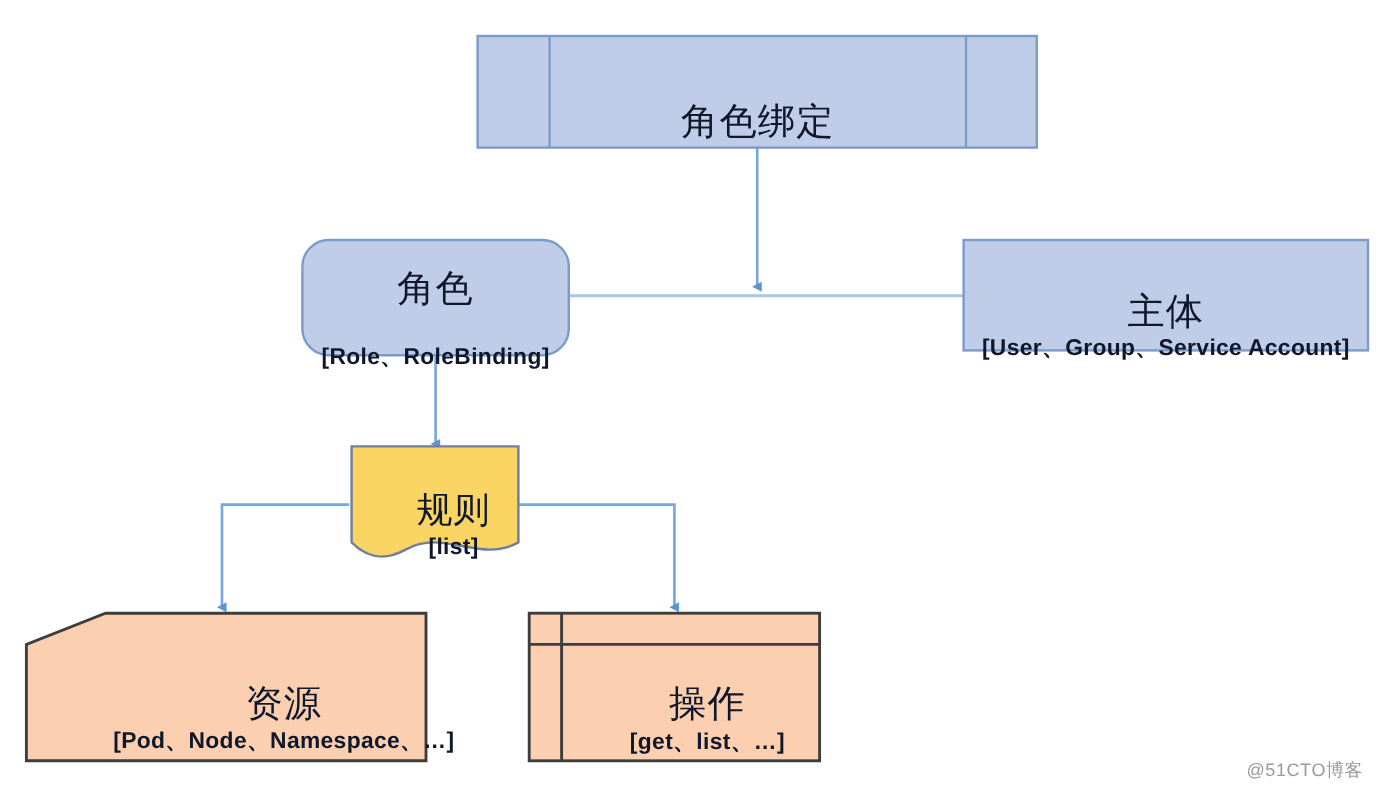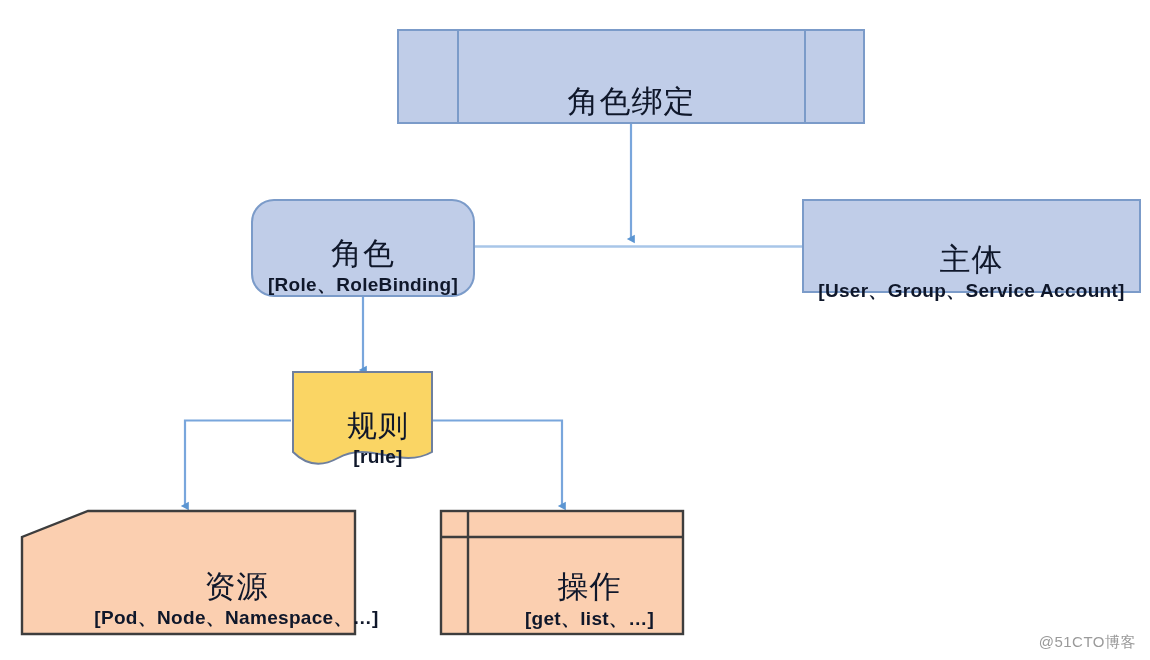--- a/index.html
+++ b/index.html
@@ -49,21 +49,21 @@
     font-weight: 700;
     letter-spacing: 0.3px;
     white-space: nowrap;
     margin-top: 3px;
   }
   .node-sub.underlined {
     text-underline-offset: 3px;
   }
   
   #text-rolebinding { left: 458px; top: 30px;  width: 347px; height: 96px; }
-  #text-role        { left: 252px; top: 200px; width: 222px; height: 84px; }
+  #text-role        { left: 252px; top: 200px; width: 222px; height: 84px; justify-content: space-between; }
   #text-subject     { left: 803px; top: 200px; width: 337px; height: 96px; text-align: center; }
   #text-rule        { left: 305px; top: 375px; width: 146px; height: 78px; }
   #text-resource    { left: 22px;  top: 515px; width: 333px; height: 120px; padding-left: 48px; }
   #text-operation   { left: 468px; top: 518px; width: 243px; height: 115px; }
 
   #text-rule .node-title { font-size: 30px; }
   #text-rule .node-sub   { font-size: 19px; }
 
   
   #watermark {
@@ -148,21 +148,21 @@
     <span class="node-sub">[Role、RoleBinding]</span>
   </div>
 
   <div class="node-text" id="text-subject">
     <span class="node-title">主体</span>
     <span class="node-sub underlined">[User、Group、Service Account]</span>
   </div>
 
   <div class="node-text" id="text-rule">
     <span class="node-title">规则</span>
-    <span class="node-sub">[rule]</span>
+    <span class="node-sub">[list]</span>
   </div>
 
   <div class="node-text" id="text-resource">
     <span class="node-title">资源</span>
     <span class="node-sub">[Pod、Node、Namespace、…]</span>
   </div>
 
   <div class="node-text" id="text-operation">
     <span class="node-title">操作</span>
     <span class="node-sub">[get、list、…]</span>

